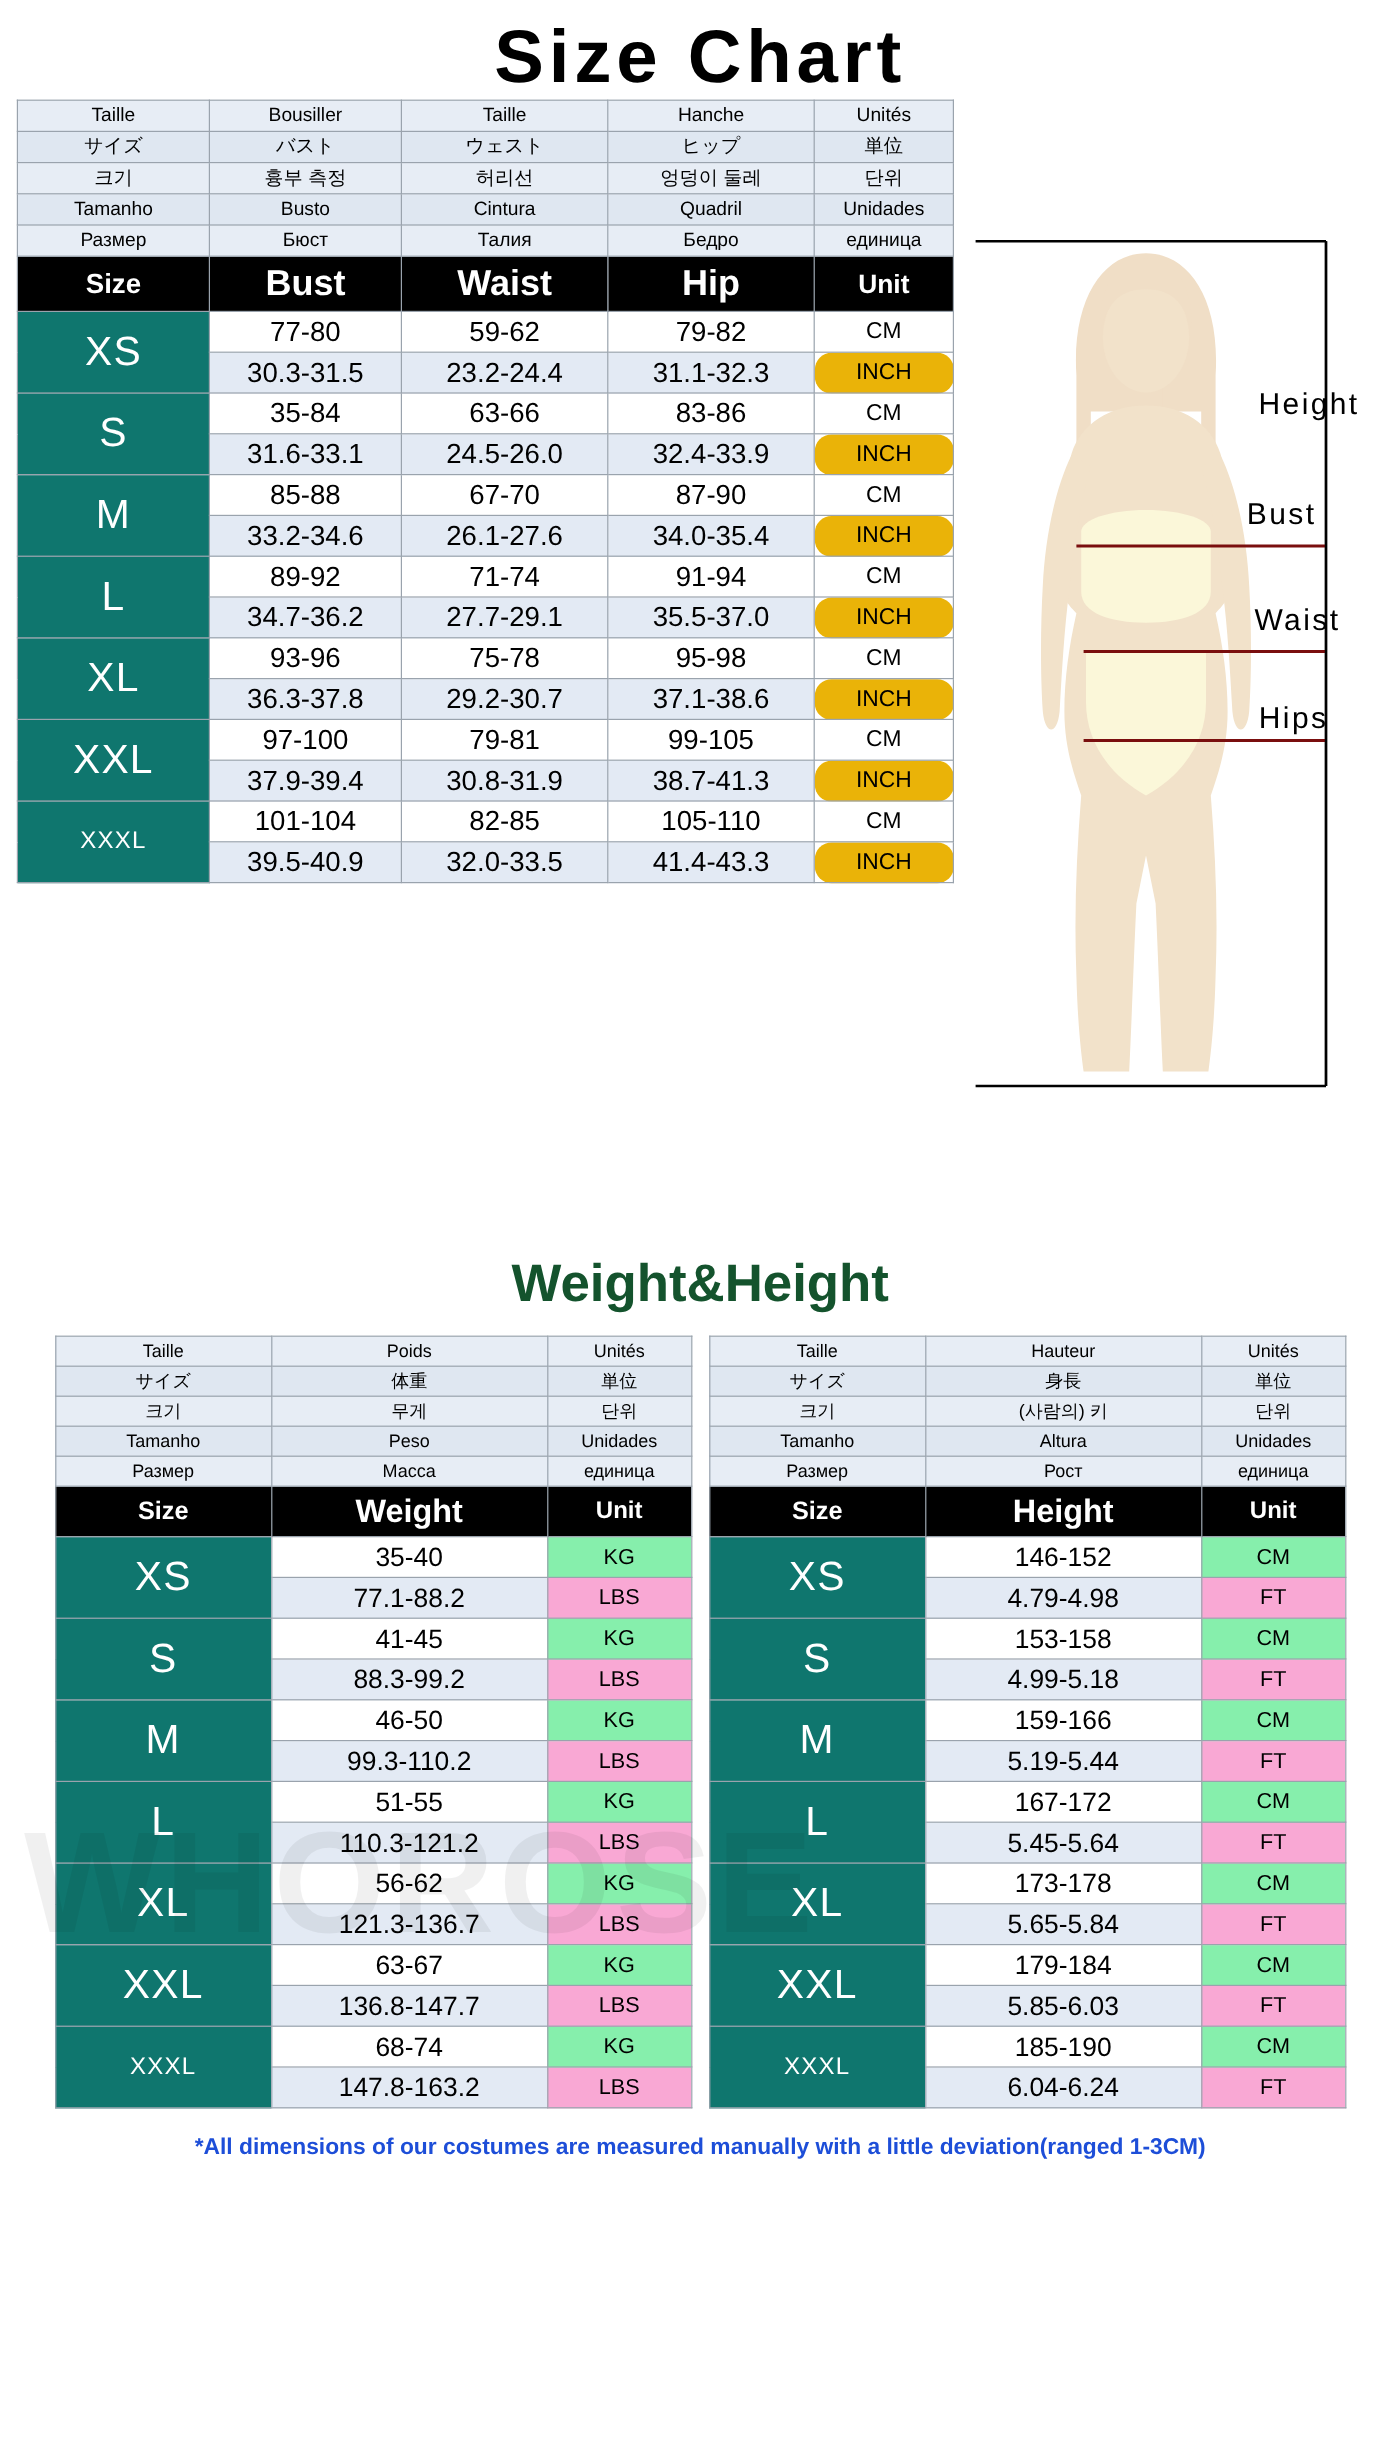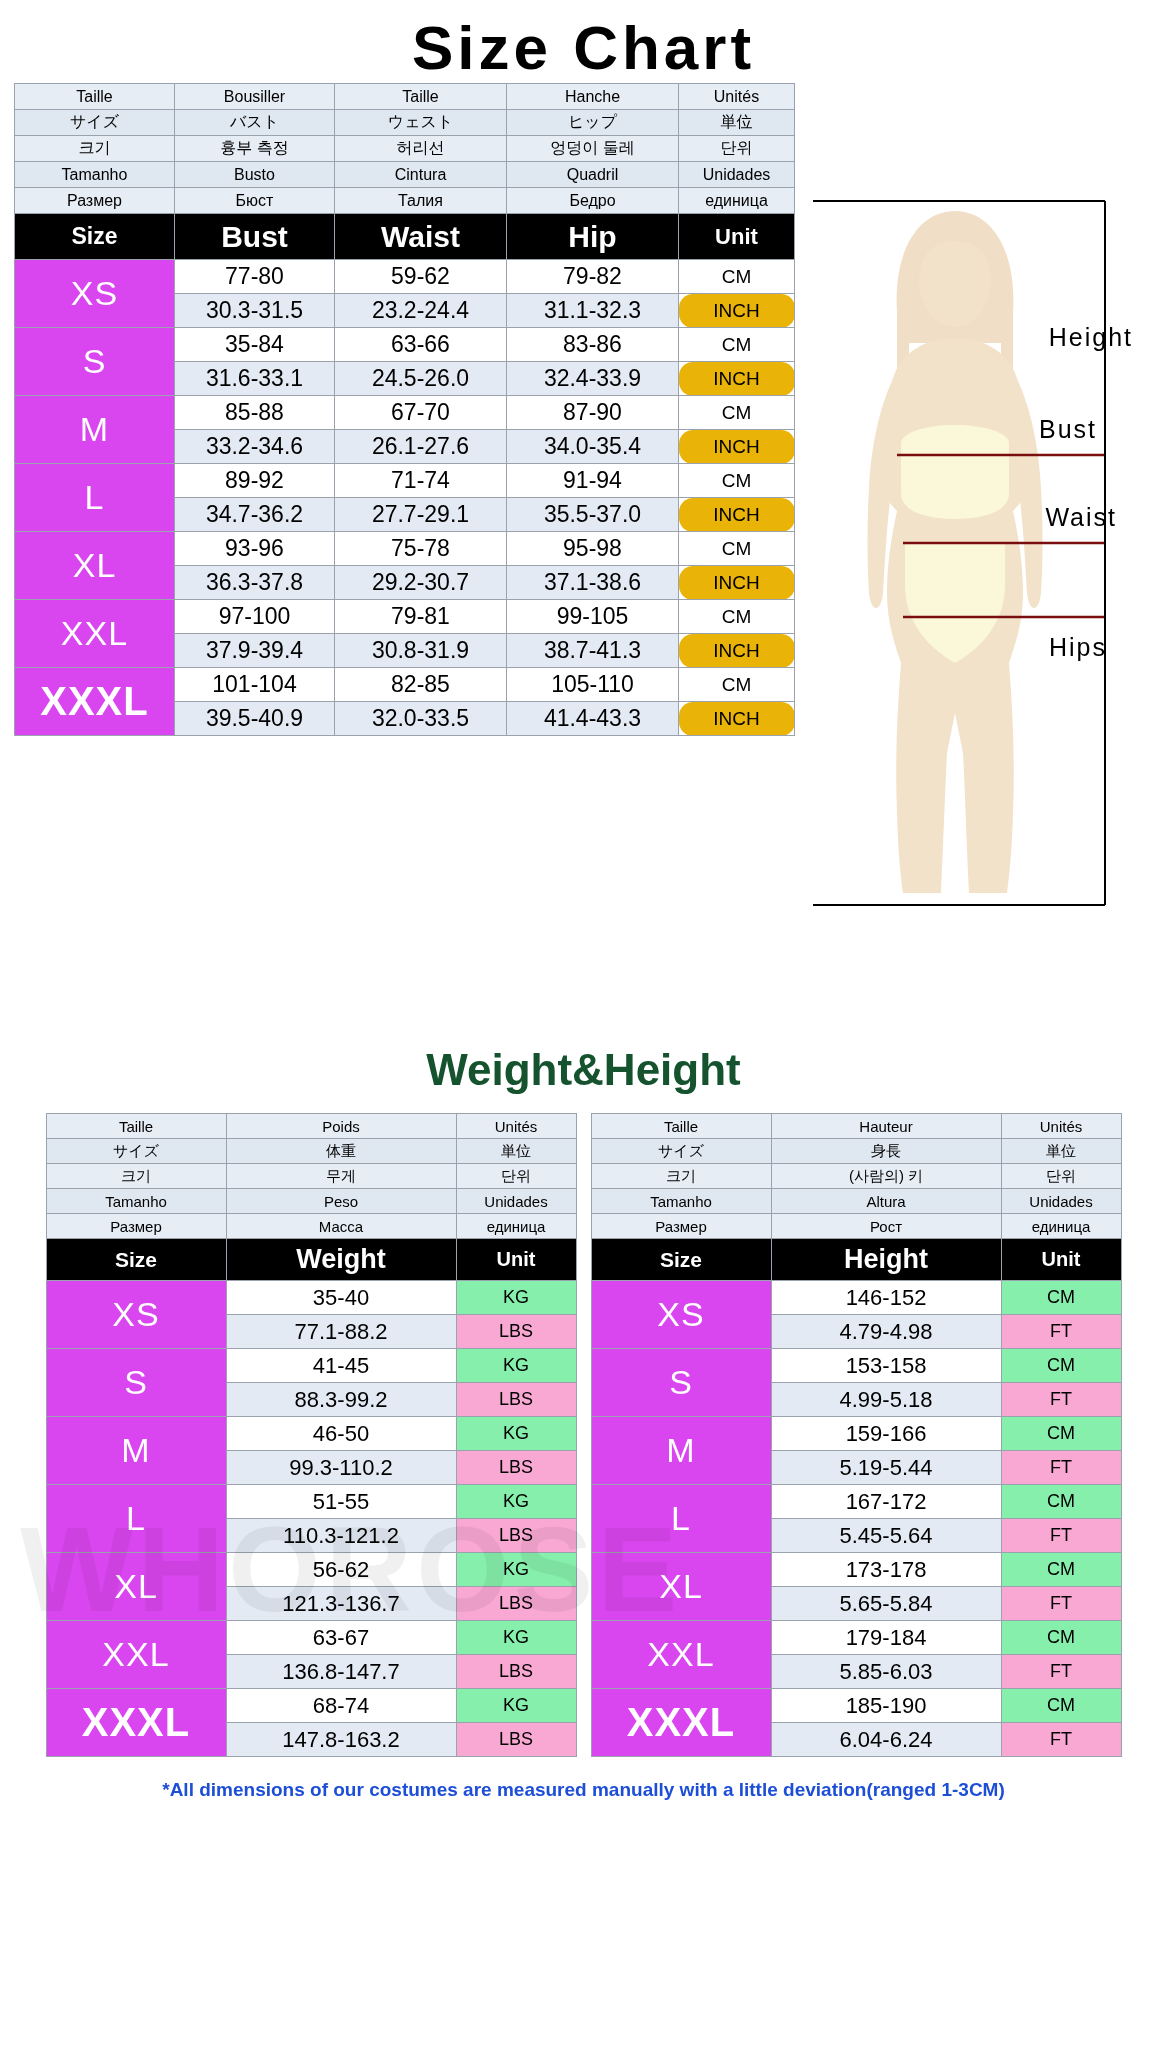--- a/index.html
+++ b/index.html
@@ -83,28 +83,28 @@
     color: #fff;
     border: 1px solid #000;
     height: 46px;
   }
   .hdr .hdr-size { font-size: 23px; font-weight: bold; }
   .hdr .hdr-big { font-size: 30px; font-weight: bold; }
   .hdr .hdr-unit { font-size: 22px; font-weight: bold; }
 
   
   td.size-cell {
-    background: #d946ef;
+    background: #0f766e;
     color: #fff;
     border: 1px solid #000;
     font-size: 34px;
     font-weight: normal;
     letter-spacing: 1px;
   }
-  td.size-cell.small-txt { font-size: 40px; font-weight: bold; }
+  td.size-cell.small-txt { font-size: 20px; }
 
   
   td.val {
     font-size: 23px;
     height: 34px;
     background: #ffffff;
     color: #000;
   }
   tr.inchrow td.val { background: #e3eaf4; }
   td.unit {
@@ -126,21 +126,21 @@
   .figure-box svg { display: block; }
   .fig-label {
     position: absolute;
     font-size: 25px;
     letter-spacing: 2px;
     color: #000;
   }
   .lbl-height { right: 2px; top: 130px; }
   .lbl-bust { right: 38px; top: 222px; }
   .lbl-waist { right: 18px; top: 310px; }
-  .lbl-hips { right: 28px; top: 392px; margin-top: 48px; }
+  .lbl-hips { right: 28px; top: 392px; }
 
   
   .bottom-wrap {
     display: flex;
     justify-content: center;
     gap: 14px;
     margin-top: 18px;
     padding: 0 20px;
   }
 

